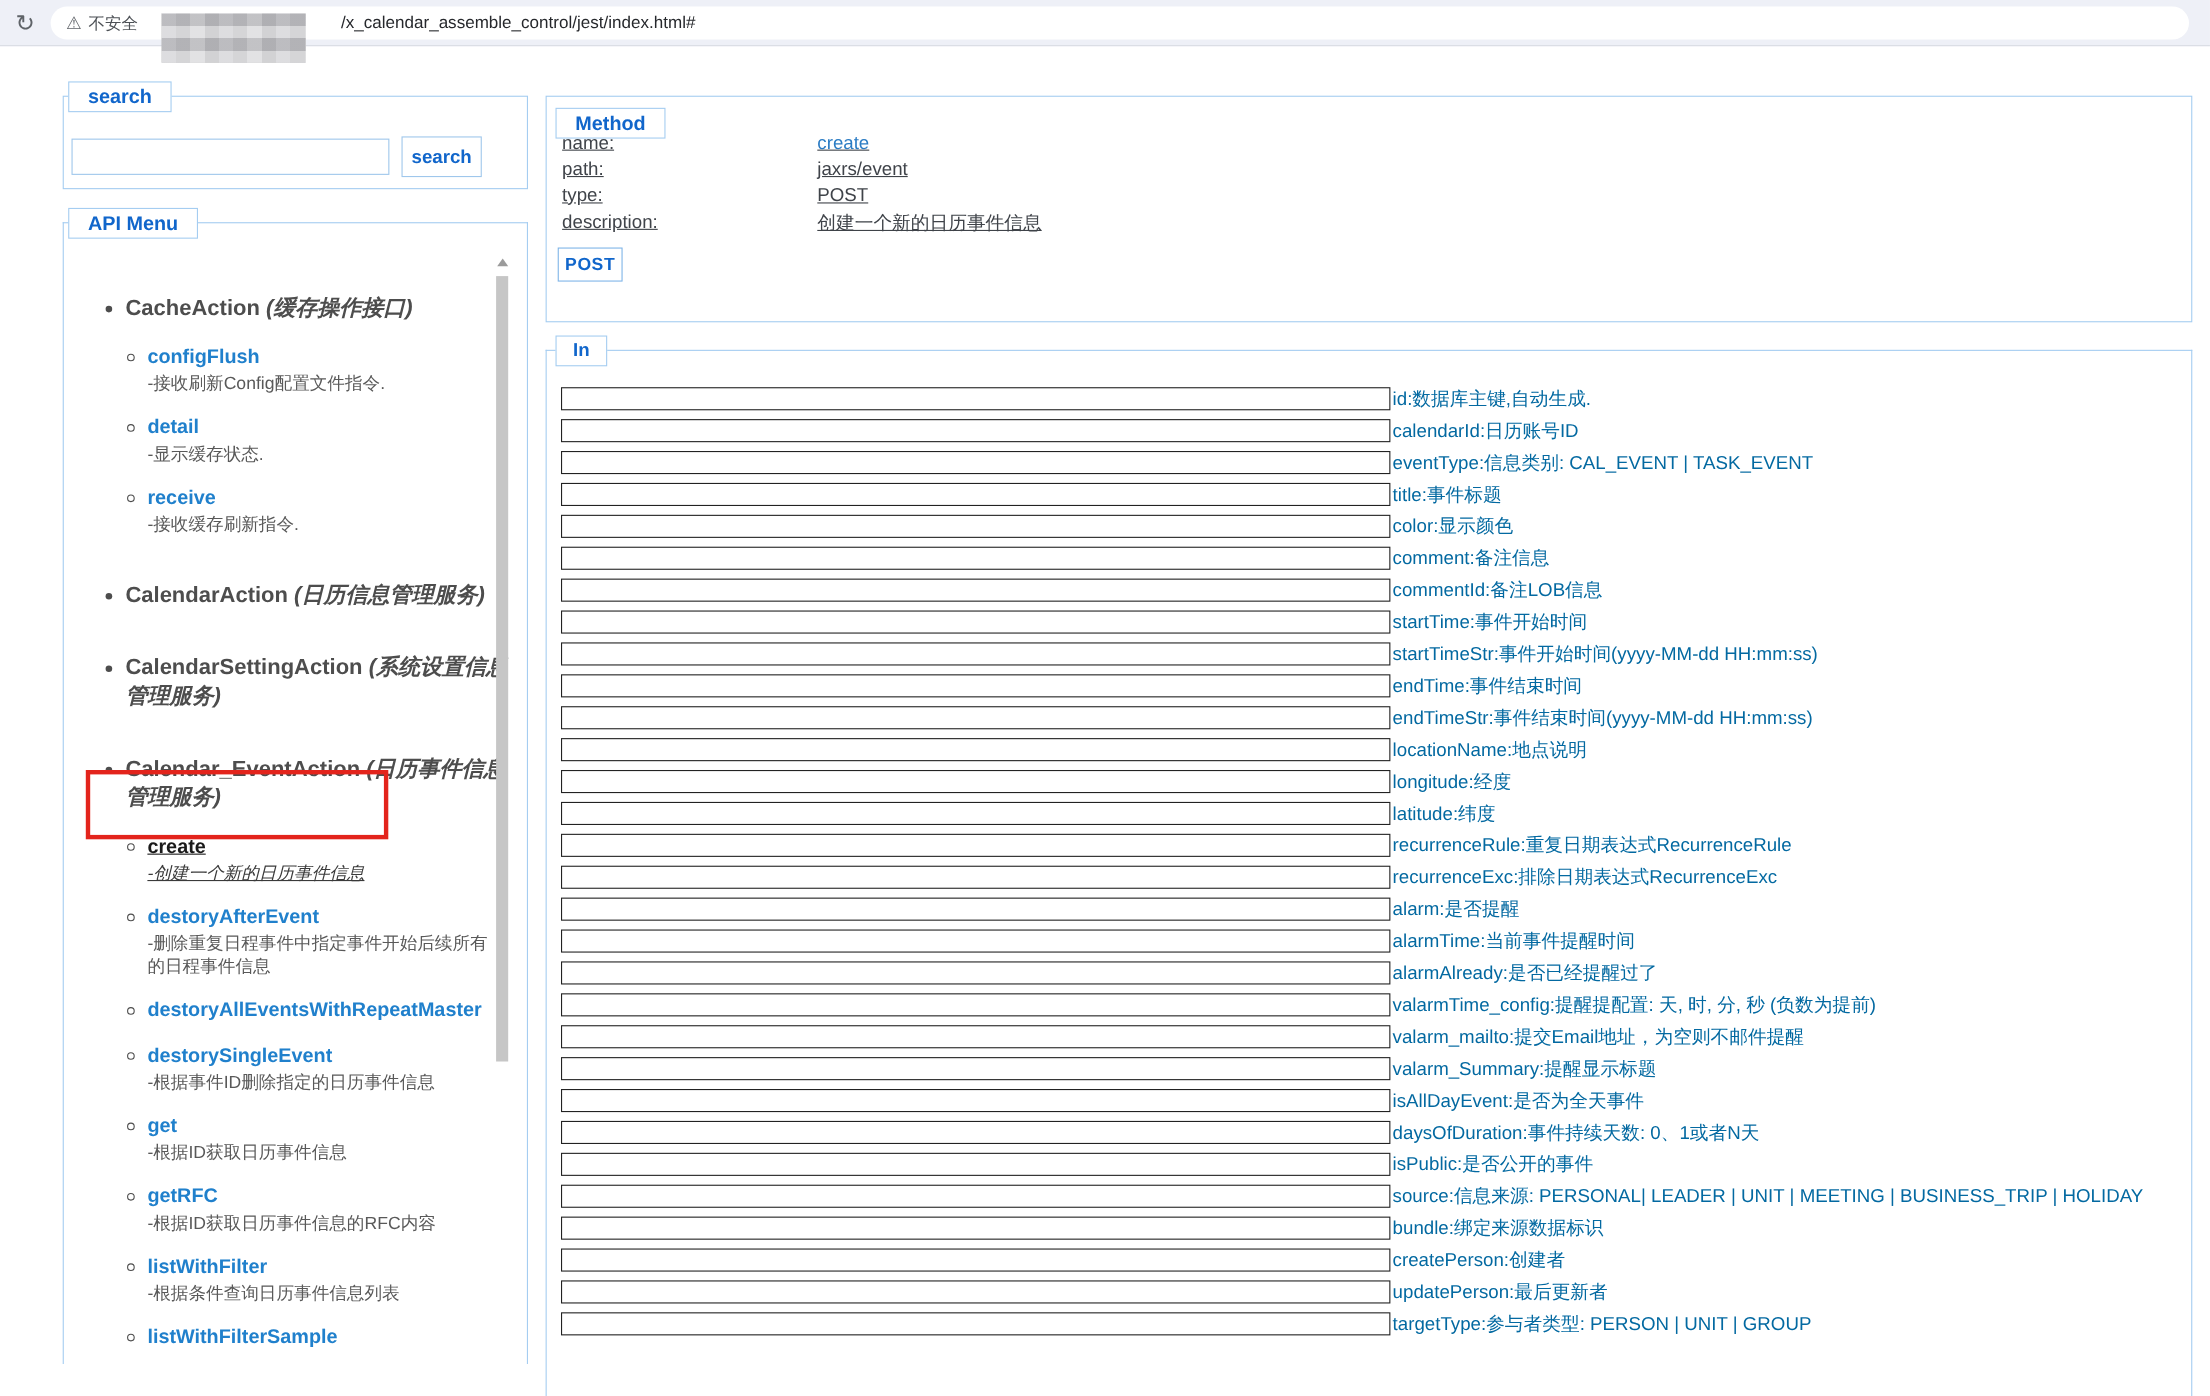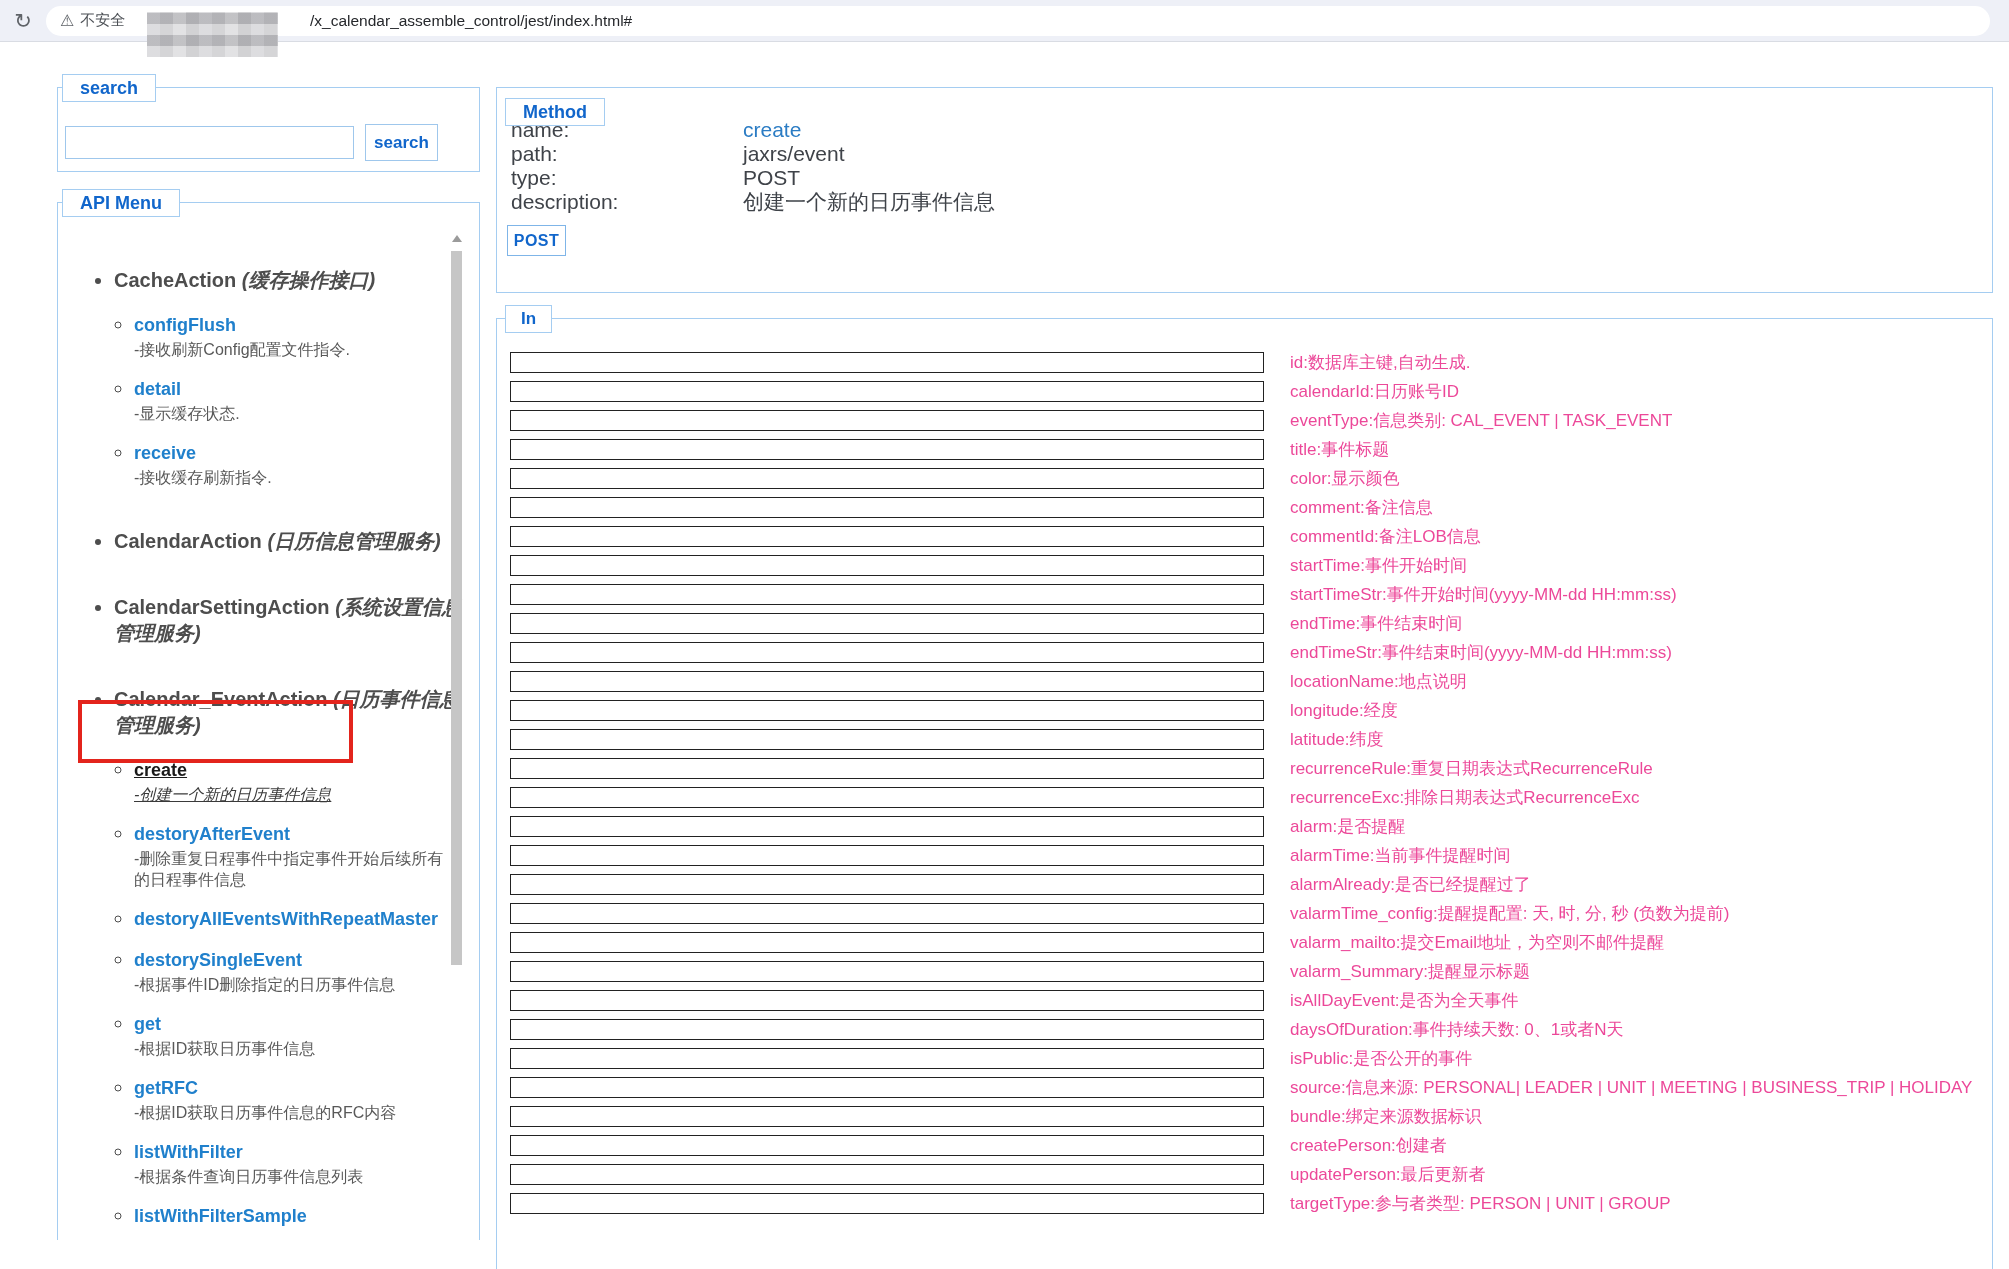--- a/index.html
+++ b/index.html
@@ -66,37 +66,37 @@
   .sb-thumb { position:absolute; left:1px; top:21px; width:11px; height:714px;
     background:#c6c6c6; cursor:pointer; }
 
   
   #highlight-box { position:absolute; left:78px; top:700px; width:275px; height:63px;
     border:4px solid #e3241c; z-index:4; }
 
   
   #method-panel { left:496px; top:87px; width:1497px; height:206px; }
   #method-legend { left:8px; top:-14px;margin-top:24px; }
-  .method-rows { position:absolute; left:14px; top:30px; font-size:21px; }
+  .method-rows { position:absolute; left:14px; top:30px; font-size:17px;text-decoration:underline; }
   .method-row { display:flex; align-items:center; height:24px; }
   .m-label { width:232px; color:#3f4349; }
   .m-value { color:#3f4349; }
   .method-row.link .m-value { color:#2b7cc4; }
   #post-btn { position:absolute; left:10px; top:137px; width:59px; height:31px;
     border:1px solid #7fb5e8; background:#fff; color:#1166cb;
     font-weight:bold; font-size:16px; letter-spacing:.5px; cursor:pointer; }
 
   
   #in-panel { left:496px; top:318px; width:1497px; height:980px; border-bottom:none; }
   #in-legend { left:8px; top:-14px; padding:0 15px; font-size:17px; }
   .fields { position:absolute; left:13px; top:33px; }
   .field-row { display:flex; align-items:center; height:21px; margin-bottom:8px; }
   .field-input { width:754px; height:21px; border:1px solid #222; background:#fff;
     font-size:14px; padding:0 4px; outline:none; }
-  .field-label { margin-left:26px; font-size:17px; color:#ec4899; white-space:nowrap; }
+  .field-label { margin-left:2px; font-size:17px; color:#0369a1; white-space:nowrap; }
 </style>
 </head>
 <body>
 
 <div class="browser-bar">
   <div class="reload-btn">↻</div>
   <div class="omnibox">
     <div class="security-badge">
         <span class="warn-icon">⚠</span>
         <span>不安全</span>

